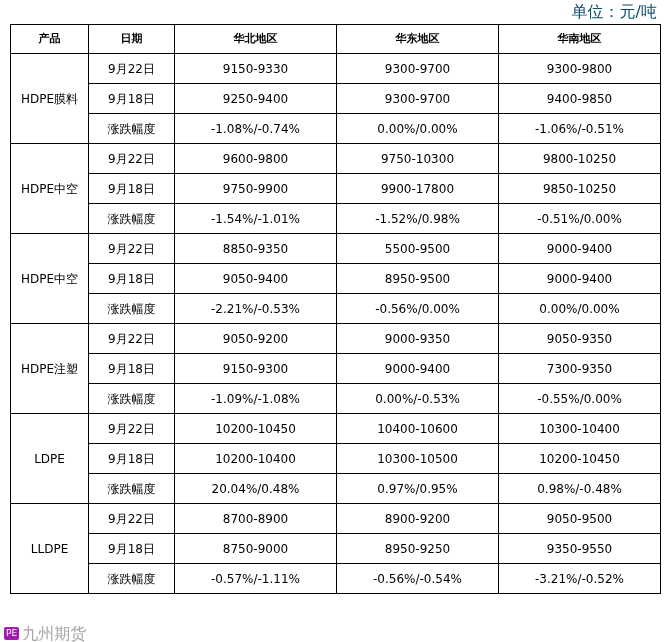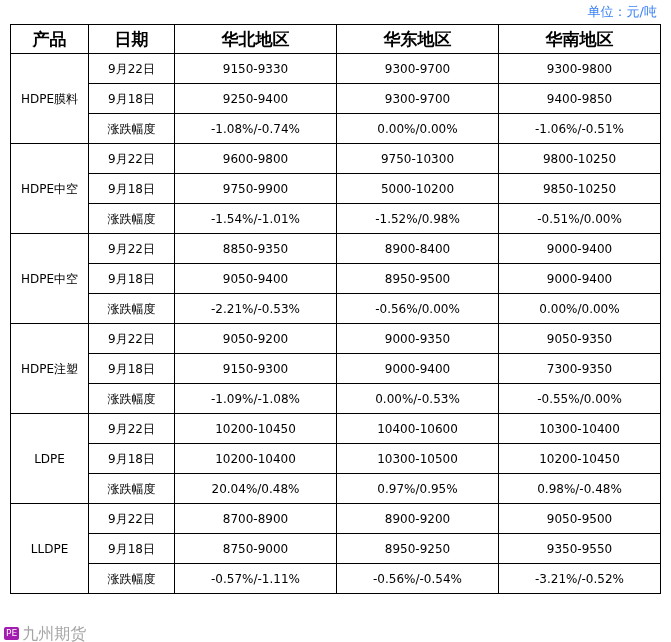--- a/index.html
+++ b/index.html
@@ -10,44 +10,44 @@
   body {
     width: 671px;
     height: 642px;
     font-family: "DejaVu Sans", "Liberation Sans", sans-serif;
     color: #000000;
     position: relative;
     overflow: hidden;
   }
   .unit-line {
     text-align: right;
-    font-size: 13px;
+    font-size: 16px;
     padding: 4px 14px 4px 0;
     line-height: 16px;
-    color: #3b82f6;
+    color: #0c4a6e;
   }
   table.price-table {
     border-collapse: collapse;
     width: 650px;
     margin: 0 auto;
     table-layout: fixed;
   }
   table.price-table td, table.price-table th {
     border: 1px solid #000000;
     text-align: center;
     vertical-align: middle;
     font-size: 12px;
     font-weight: normal;
     height: 29px;
     padding: 0;
     line-height: 14px;
   }
   table.price-table thead td {
     font-weight: bold;
-    font-size: 17px;
+    font-size: 11px;
     height: 28px;
   }
   col.c-product { width: 78px; }
   col.c-date { width: 86px; }
   col.c-region { width: 162px; }
   td.product-cell {
     font-size: 12px;
   }
   td.date-cell {
     font-size: 12px;
@@ -125,34 +125,34 @@
       <tr>
         <td class="product-cell" rowspan="3">HDPE中空</td>
         <td class="date-cell">9月22日</td>
         <td class="value-cell">9600-9800</td>
         <td class="value-cell">9750-10300</td>
         <td class="value-cell">9800-10250</td>
       </tr>
       <tr>
         <td class="date-cell">9月18日</td>
         <td class="value-cell">9750-9900</td>
-        <td class="value-cell">5000-10200</td>
+        <td class="value-cell">9900-17800</td>
         <td class="value-cell">9850-10250</td>
       </tr>
       <tr>
         <td class="date-cell">涨跌幅度</td>
         <td class="value-cell">-1.54%/-1.01%</td>
         <td class="value-cell">-1.52%/0.98%</td>
         <td class="value-cell">-0.51%/0.00%</td>
       </tr>
       <tr>
         <td class="product-cell" rowspan="3">HDPE中空</td>
         <td class="date-cell">9月22日</td>
         <td class="value-cell">8850-9350</td>
-        <td class="value-cell">8900-8400</td>
+        <td class="value-cell">5500-9500</td>
         <td class="value-cell">9000-9400</td>
       </tr>
       <tr>
         <td class="date-cell">9月18日</td>
         <td class="value-cell">9050-9400</td>
         <td class="value-cell">8950-9500</td>
         <td class="value-cell">9000-9400</td>
       </tr>
       <tr>
         <td class="date-cell">涨跌幅度</td>

